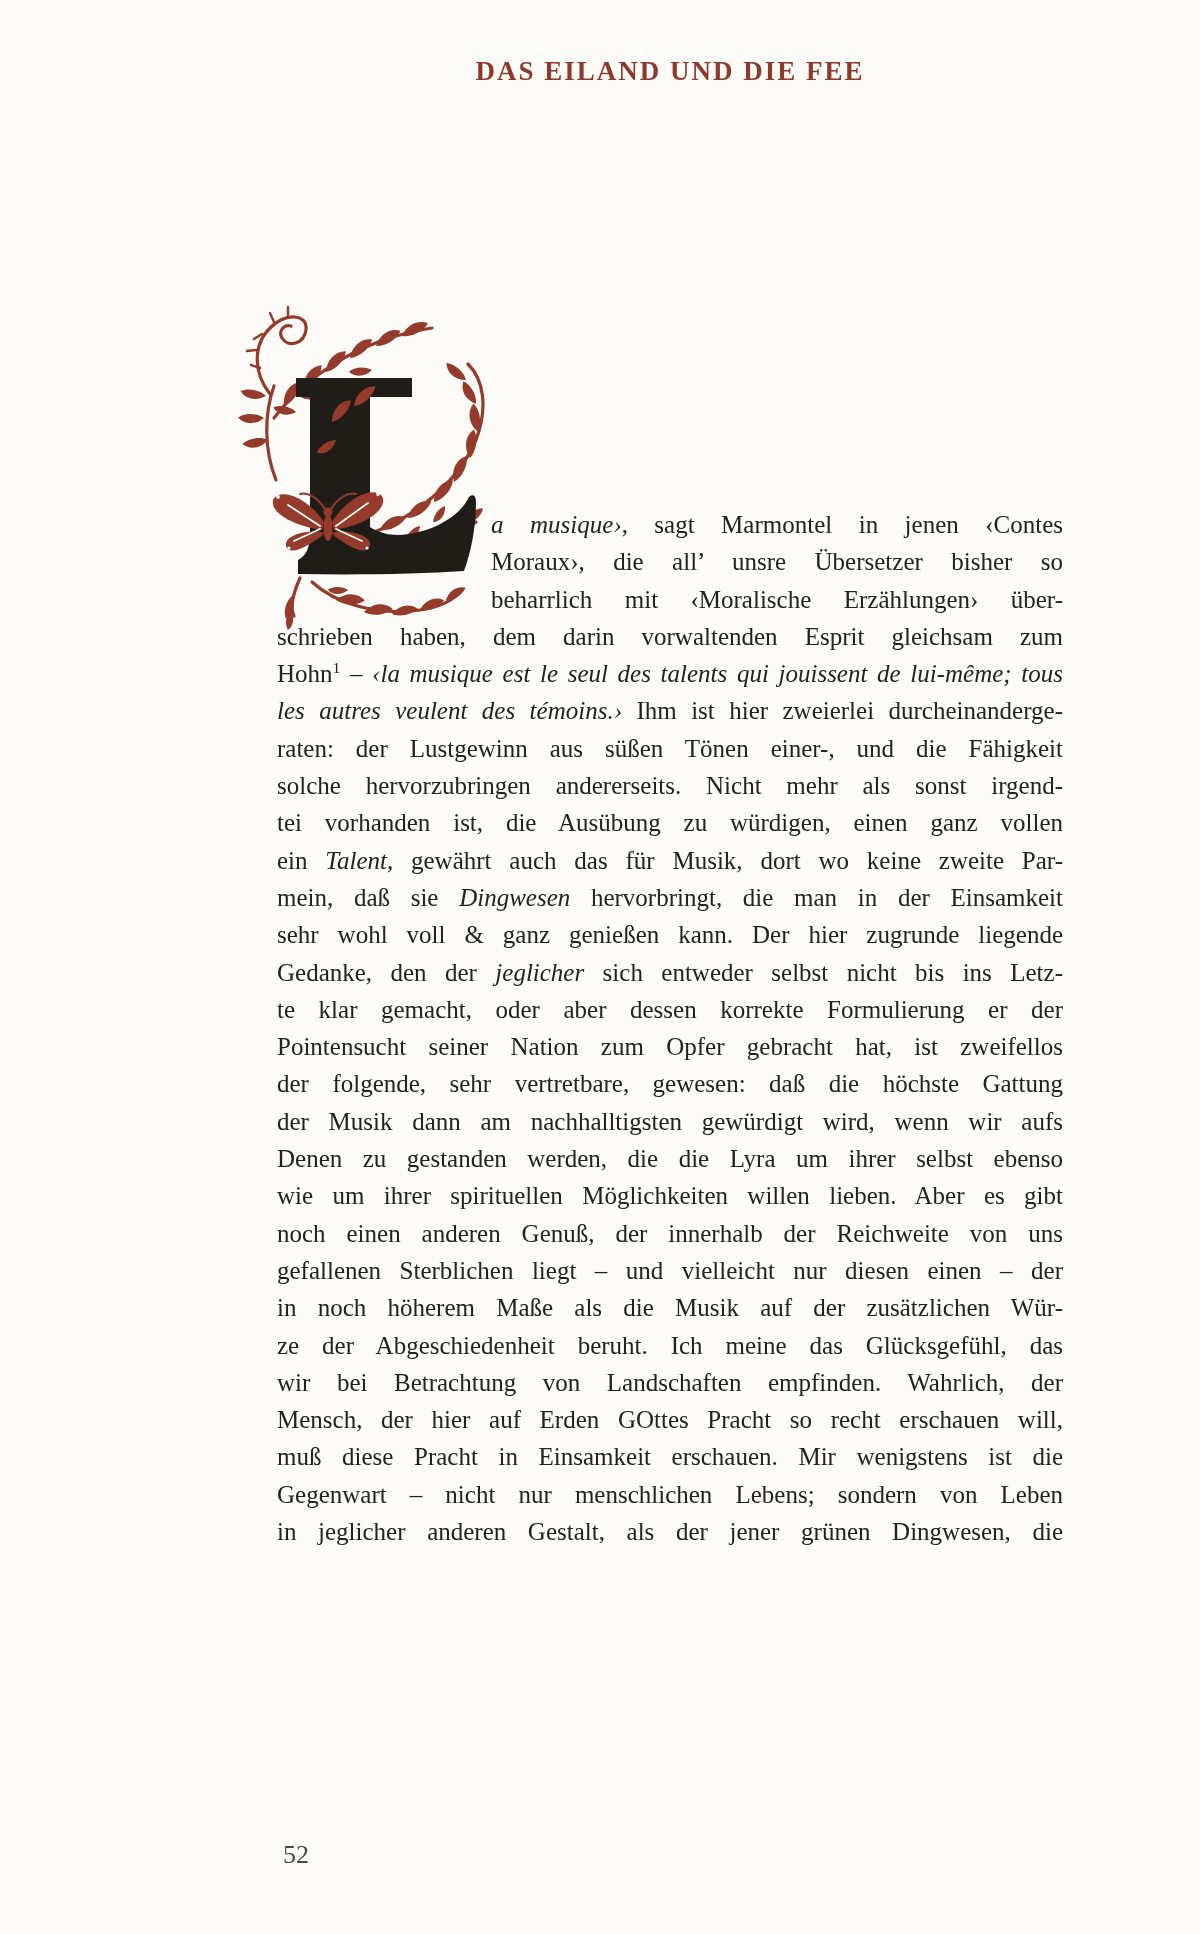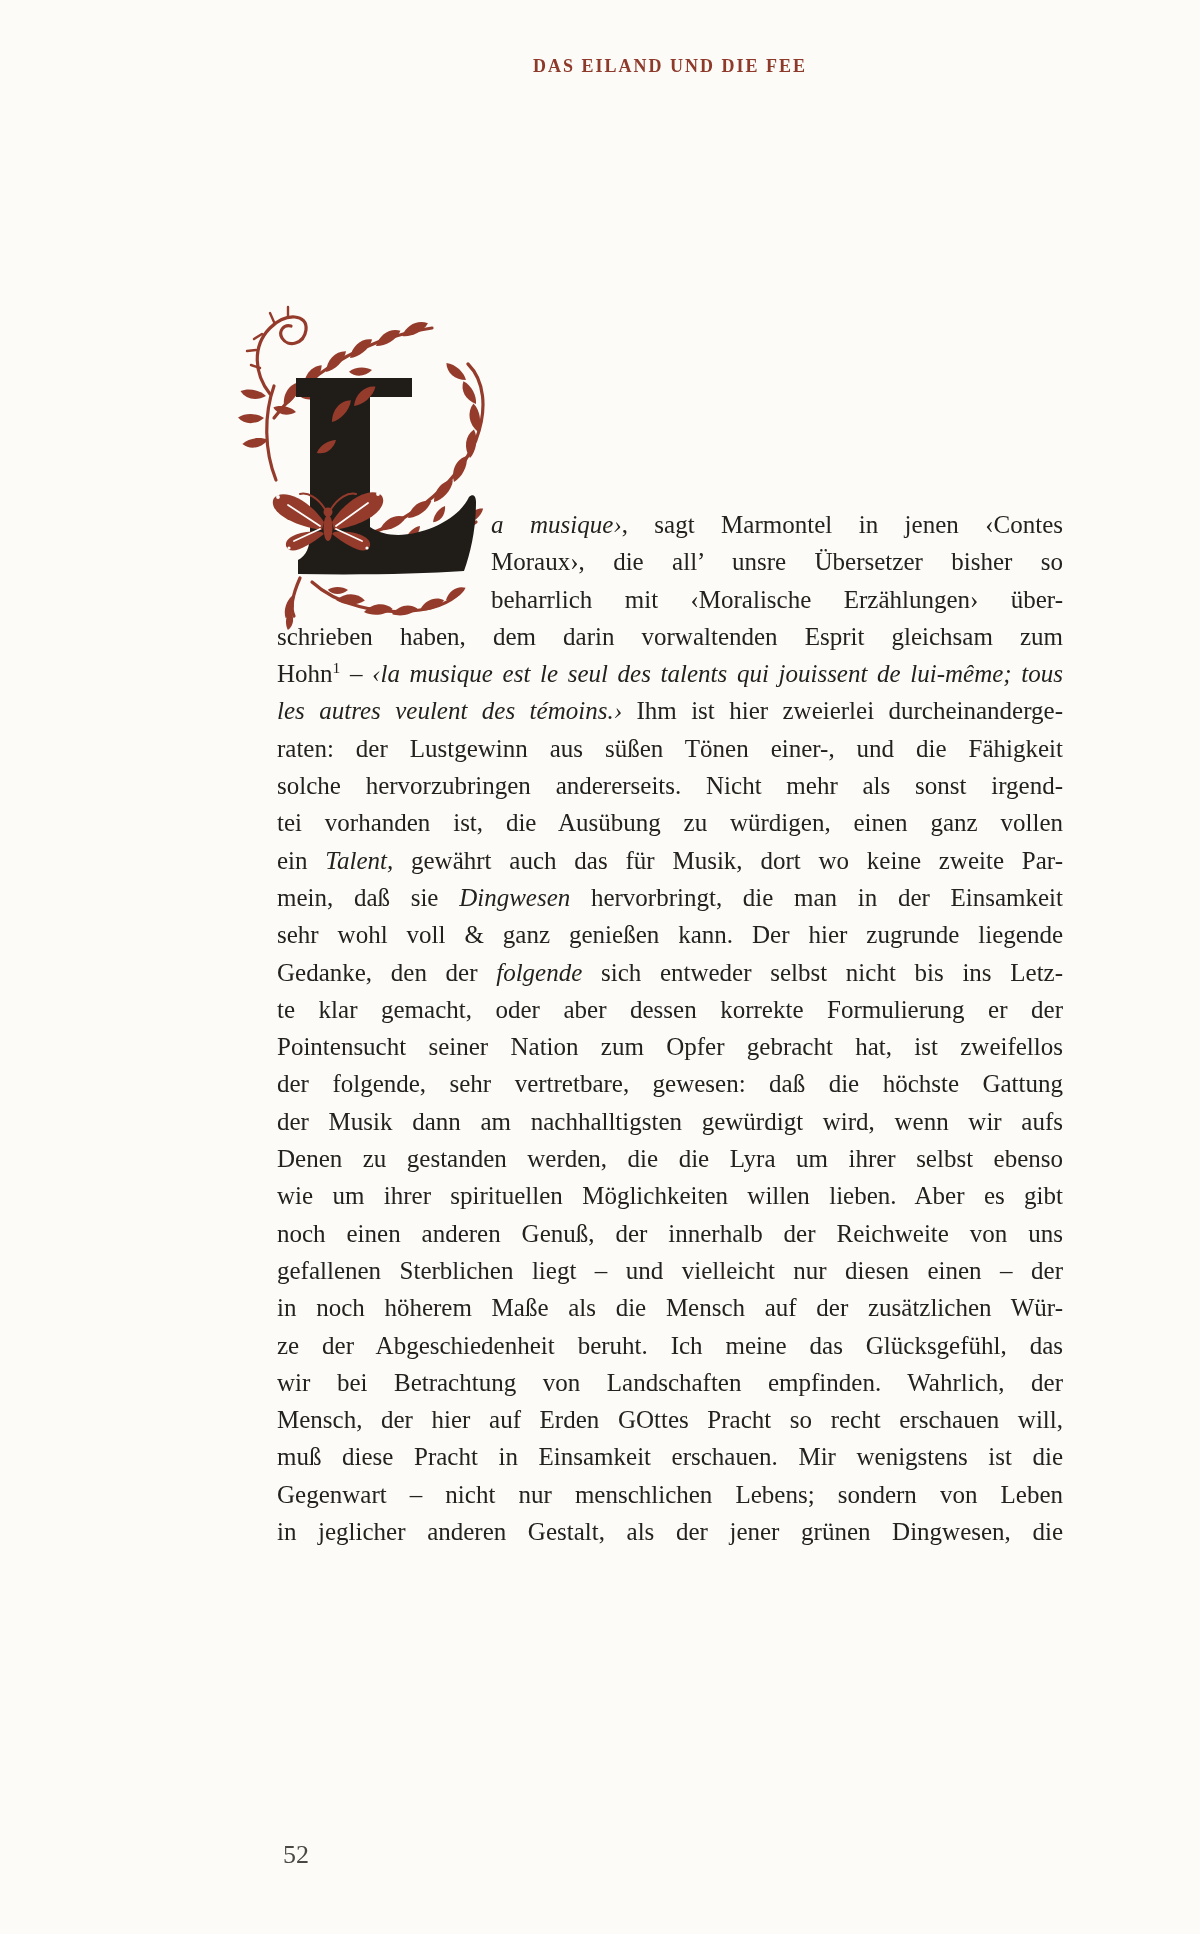--- a/index.html
+++ b/index.html
@@ -11,21 +11,21 @@
     background:var(--paper,#fcfbf8);
     overflow:hidden;
     font-family:"Liberation Serif", serif;
   }
   .chapter-header{
     position:absolute;
     top:56px;left:277px;width:786px;
     text-align:center;
     font-family:"Liberation Serif", serif;
     font-weight:700;
-    font-size:18px;
+    font-size:27px;
     letter-spacing:2px;
     color:var(--accent,#8d3a2a);
   }
   .body-text{
     position:absolute;
     left:277px;top:506px;width:786px;
     font-size:25px;
     line-height:37.3px;
     color:var(--ink,#24221f);
   }
@@ -178,30 +178,30 @@
       <div class="bodyline indent">beharrlich mit ‹Moralische Erzählungen› über-</div>
       <div class="bodyline">schrieben haben, dem darin vorwaltenden Esprit gleichsam zum</div>
       <div class="bodyline">Hohn<sup>1</sup> – <i>‹la musique est le seul des talents qui jouissent de lui-même; tous</i></div>
       <div class="bodyline"><i>les autres veulent des témoins.›</i> Ihm ist hier zweierlei durcheinanderge-</div>
       <div class="bodyline">raten: der Lustgewinn aus süßen Tönen einer-, und die Fähigkeit</div>
       <div class="bodyline">solche hervorzubringen andererseits. Nicht mehr als sonst irgend-</div>
       <div class="bodyline">tei vorhanden ist, die Ausübung zu würdigen, einen ganz vollen</div>
       <div class="bodyline">ein <i>Talent,</i> gewährt auch das für Musik, dort wo keine zweite Par-</div>
       <div class="bodyline">mein, daß sie <i>Dingwesen</i> hervorbringt, die man in der Einsamkeit</div>
       <div class="bodyline">sehr wohl voll &amp; ganz genießen kann. Der hier zugrunde liegende</div>
-      <div class="bodyline">Gedanke, den der <i>folgende</i> sich entweder selbst nicht bis ins Letz-</div>
+      <div class="bodyline">Gedanke, den der <i>jeglicher</i> sich entweder selbst nicht bis ins Letz-</div>
       <div class="bodyline">te klar gemacht, oder aber dessen korrekte Formulierung er der</div>
       <div class="bodyline">Pointensucht seiner Nation zum Opfer gebracht hat, ist zweifellos</div>
       <div class="bodyline">der folgende, sehr vertretbare, gewesen: daß die höchste Gattung</div>
       <div class="bodyline">der Musik dann am nachhalltigsten gewürdigt wird, wenn wir aufs</div>
       <div class="bodyline">Denen zu gestanden werden, die die Lyra um ihrer selbst ebenso</div>
       <div class="bodyline">wie um ihrer spirituellen Möglichkeiten willen lieben. Aber es gibt</div>
       <div class="bodyline">noch einen anderen Genuß, der innerhalb der Reichweite von uns</div>
       <div class="bodyline">gefallenen Sterblichen liegt – und vielleicht nur diesen einen – der</div>
-      <div class="bodyline">in noch höherem Maße als die Mensch auf der zusätzlichen Wür-</div>
+      <div class="bodyline">in noch höherem Maße als die Musik auf der zusätzlichen Wür-</div>
       <div class="bodyline">ze der Abgeschiedenheit beruht. Ich meine das Glücksgefühl, das</div>
       <div class="bodyline">wir bei Betrachtung von Landschaften empfinden. Wahrlich, der</div>
       <div class="bodyline">Mensch, der hier auf Erden GOttes Pracht so recht erschauen will,</div>
       <div class="bodyline">muß diese Pracht in Einsamkeit erschauen. Mir wenigstens ist die</div>
       <div class="bodyline">Gegenwart – nicht nur menschlichen Lebens; sondern von Leben</div>
       <div class="bodyline">in jeglicher anderen Gestalt, als der jener grünen Dingwesen, die</div>
     </div>
 
   <div class="page-number">52</div>
 

